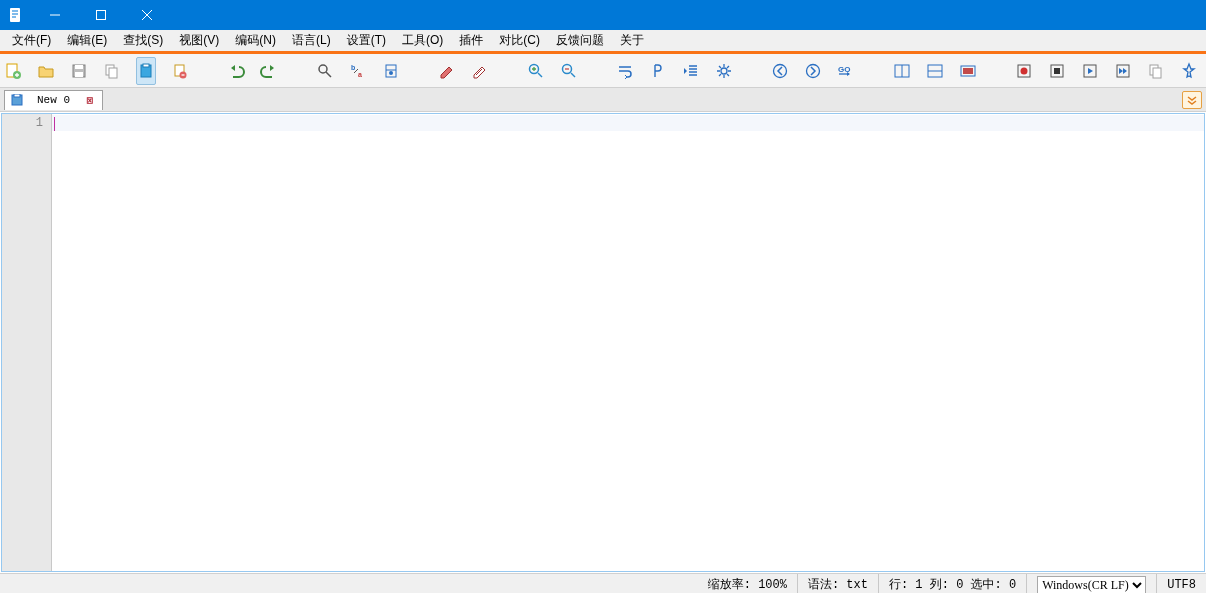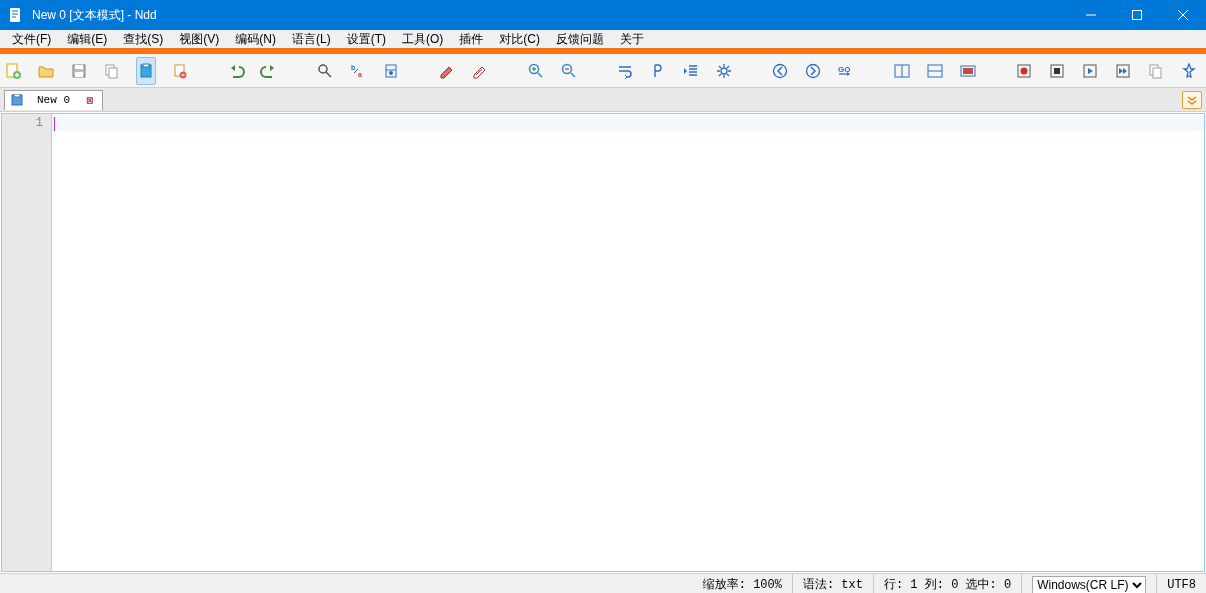--- a/index.html
+++ b/index.html
@@ -7,21 +7,21 @@
 
 
 .titlebar { height: 30px; background: #0078d7; color: #fff; display: flex; align-items: center; padding-left: 8px; }
 .titlebar .app-icon { width: 16px; height: 16px; margin-right: 8px; display: inline-flex; align-items: center; justify-content: center; }
 .titlebar .title { font-size: 12px; flex: 1; }
 .winbtns { display: flex; height: 100%; }
 .winbtn { width: 46px; height: 100%; display: flex; align-items: center; justify-content: center; cursor: pointer; }
 .winbtn svg { width: 10px; height: 10px; }
 
 
-.menubar { height: 24px; background: #f0f0f0; display: flex; align-items: stretch; border-bottom: 6px solid #f97316; padding-left: 4px; }
+.menubar { height: 24px; background: #f0f0f0; display: flex; align-items: stretch; border-bottom: 3px solid #f97316; padding-left: 4px; }
 .menuitem { padding: 0 8px; display: flex; align-items: center; font-size: 12px; cursor: pointer; }
 
 
 .toolbar { height: 34px; background: #f5f5f5; display: flex; align-items: center; border-bottom: 1px solid #d0d0d0; padding: 0 4px; gap: 15px; }
 .tbtn { width: 28px; height: 28px; display: flex; align-items: center; justify-content: center; border-radius: 2px; cursor: pointer; }
 .tbtn.active { background: #cde6f7; border: 1px solid #92c0e0; }
 .tsep { width: 1px; height: 22px; background: #c8c8c8; margin: 0 4px; }
 
 
 .tabbar { height: 24px; background: #e8e8e8; display: flex; align-items: center; border-bottom: 1px solid #d0d0d0; padding-left: 4px; position:relative; }
@@ -34,33 +34,32 @@
 .editor-wrap { display: flex; height: calc(593px - 30px - 24px - 34px - 24px - 22px); border: 1px solid #96c8f0; margin: 1px; }
 .gutter { width: 50px; background: #e8e8e8; border-right: 1px solid #c8c8c8; text-align: right; padding-right: 8px; padding-top: 2px; color: #888; font-family: 'Courier New', monospace; font-size: 12px; }
 .editor { flex: 1; background: #fff; position: relative; padding-top: 2px; padding-left: 2px; }
 .cursor { width: 1px; height: 14px; background: #c030a0; position: absolute; left: 2px; top: 3px; }
 .curline { position:absolute; left:0; right:0; top:1px; height:16px; background:#f4f7fc; }
 
 
 .statusbar { height: 22px; background: #f0f0f0; border-top: 1px solid #d0d0d0; display: flex; align-items: center; font-family: 'Courier New', monospace; font-size: 12px; }
 .spane { padding: 0 10px; border-right: 1px solid #c8c8c8; height:100%; display:flex; align-items:center; gap:4px;}
 .spane.flex { flex: 1; border-right:none; }
-.eolsel { font-family:Liberation Sans, sans-serif; font-size:12px; height:18px; border:1px solid #a8a8a8; background:#fff; }
+.eolsel { font-family:Liberation Serif, serif; font-size:12px; height:18px; border:1px solid #a8a8a8; background:#fff; }
 </style>
 </head>
 <body>
 
 <div class="titlebar">
   <span class="app-icon">
     <svg viewBox="0 0 16 16">
         <rect x="2" y="1" width="10" height="14" rx="1" fill="#fff" stroke="#fff" stroke-width="0"></rect>
         <path d="M4 4h6M4 7h6M4 10h4" stroke="#0078d7" stroke-width="1.2"></path>
       </svg>
   </span>
-  <span class="title">New 0 [文本模式] - Ndd</span>
   <div class="winbtns">
     <div class="winbtn">
         <svg viewBox="0 0 10 10">
           <path d="M0 5h10" stroke="#fff" stroke-width="1"></path>
         </svg>
       </div>
     <div class="winbtn">
         <svg viewBox="0 0 10 10">
           <rect x="0.5" y="0.5" width="9" height="9" fill="none" stroke="#fff" stroke-width="1"></rect>
         </svg>

